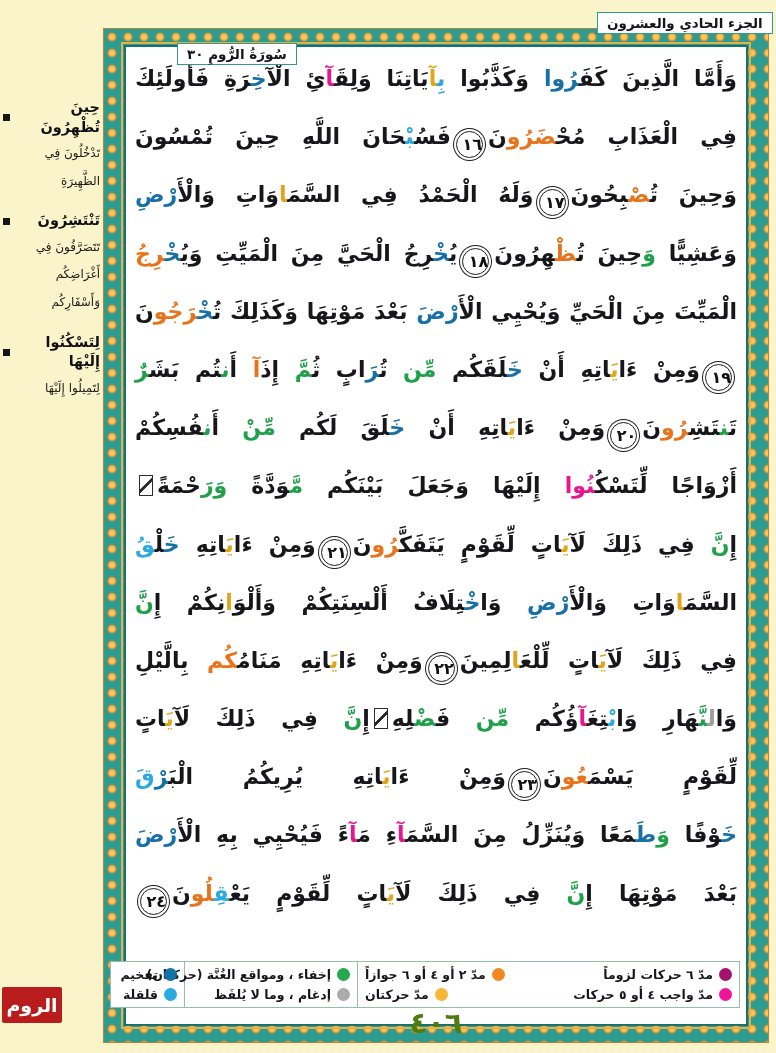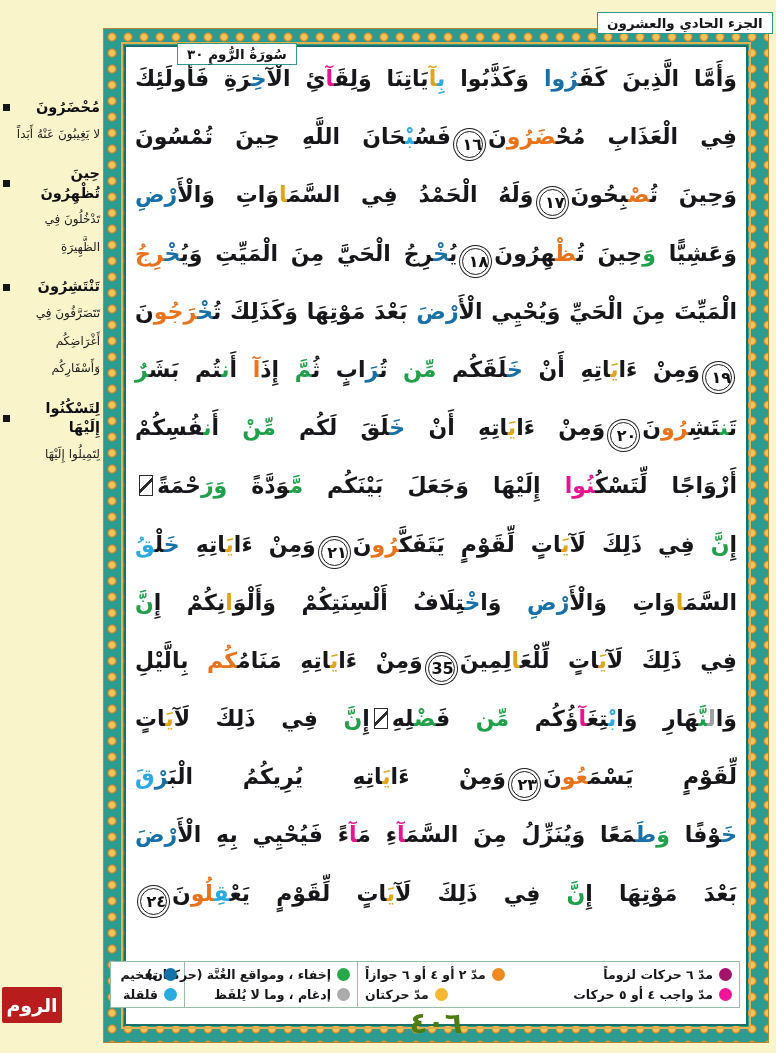--- a/index.html
+++ b/index.html
@@ -115,39 +115,32 @@
         <div class="qline"><span>وَأَمَّا الَّذِينَ كَفَ</span><span class="c-b">رُوا</span><span> وَكَذَّبُوا </span><span class="c-c">بِ</span><span class="c-y">آ</span><span>يَاتِنَا وَلِقَ</span><span class="c-m">آ</span><span>ئِ الْ</span><span class="c-m">آ</span><span class="c-b">خِ</span><span>رَةِ فَأُولَئِكَ</span></div>
         <div class="qline"><span>فِي الْعَذَابِ مُحْ</span><span class="c-o">ضَرُو</span><span>نَ</span><span class="ayah-mark">١٦</span><span>فَسُ</span><span class="c-c">بْ</span><span>حَانَ اللَّهِ حِينَ تُمْسُونَ</span></div>
         <div class="qline"><span>وَحِينَ تُ</span><span class="c-o">صْ</span><span>بِحُونَ</span><span class="ayah-mark">١٧</span><span>وَلَهُ الْحَمْدُ فِي السَّمَ</span><span class="c-y">ا</span><span>وَاتِ وَالْأَ</span><span class="c-b">رْضِ</span></div>
         <div class="qline"><span>وَعَشِيًّا </span><span class="c-g">وَ</span><span>حِينَ تُ</span><span class="c-o">ظْ</span><span>هِرُونَ</span><span class="ayah-mark">١٨</span><span>يُ</span><span class="c-b">خْ</span><span>رِجُ الْحَيَّ مِنَ الْمَيِّتِ وَيُ</span><span class="c-b">خْ</span><span class="c-o">رِجُ</span></div>
         <div class="qline"><span>الْمَيِّتَ مِنَ الْحَيِّ وَيُحْيِي الْأَ</span><span class="c-b">رْضَ</span><span> بَعْدَ مَوْتِهَا وَكَذَلِكَ تُ</span><span class="c-b">خْ</span><span class="c-o">رَجُو</span><span>نَ</span></div>
         <div class="qline"><span class="ayah-mark">١٩</span><span>وَمِنْ ءَا</span><span class="c-y">يَ</span><span>اتِهِ أَنْ </span><span class="c-b">خَ</span><span>لَقَكُم </span><span class="c-g">مِّن</span><span> تُ</span><span class="c-b">رَ</span><span>ابٍ ثُ</span><span class="c-g">مَّ</span><span> إِذَ</span><span class="c-o">آ</span><span> أَ</span><span class="c-g">ن</span><span>تُم بَشَ</span><span class="c-g">رٌ</span></div>
         <div class="qline"><span>تَ</span><span class="c-g">ن</span><span>تَشِ</span><span class="c-o">رُو</span><span>نَ</span><span class="ayah-mark">٢٠</span><span>وَمِنْ ءَا</span><span class="c-y">يَ</span><span>اتِهِ أَنْ </span><span class="c-b">خَ</span><span>لَقَ لَكُم </span><span class="c-g">مِّنْ</span><span> أَ</span><span class="c-g">ن</span><span>فُسِكُمْ</span></div>
         <div class="qline"><span>أَزْوَاجًا لِّتَسْكُ</span><span class="c-m">نُوا</span><span> إِلَيْهَا وَجَعَلَ بَيْنَكُم </span><span class="c-g">مَّ</span><span>وَدَّةً </span><span class="c-g">وَرَ</span><span>حْمَةً</span><span class="hizb-mark"></span></div>
         <div class="qline"><span>إِ</span><span class="c-g">نَّ</span><span> فِي ذَلِكَ لَ</span><span class="c-m">آ</span><span class="c-y">يَ</span><span>اتٍ لِّقَوْمٍ يَتَفَكَّ</span><span class="c-o">رُو</span><span>نَ</span><span class="ayah-mark">٢١</span><span>وَمِنْ ءَا</span><span class="c-y">يَ</span><span>اتِهِ </span><span class="c-b">خَ</span><span>لْ</span><span class="c-c">قُ</span></div>
         <div class="qline"><span>السَّمَ</span><span class="c-y">ا</span><span>وَاتِ وَالْأَ</span><span class="c-b">رْضِ</span><span> وَا</span><span class="c-b">خْ</span><span>تِلَ</span><span class="c-y">ا</span><span>فُ أَلْسِنَتِكُمْ وَأَلْوَ</span><span class="c-y">ا</span><span>نِكُمْ إِ</span><span class="c-g">نَّ</span></div>
-        <div class="qline"><span>فِي ذَلِكَ لَ</span><span class="c-m">آ</span><span class="c-y">يَ</span><span>اتٍ لِّلْعَ</span><span class="c-y">ا</span><span>لِمِينَ</span><span class="ayah-mark">35</span><span>وَمِنْ ءَا</span><span class="c-y">يَ</span><span>اتِهِ مَنَامُ</span><span class="c-o">كُم</span><span> بِالَّيْلِ</span></div>
+        <div class="qline"><span>فِي ذَلِكَ لَ</span><span class="c-m">آ</span><span class="c-y">يَ</span><span>اتٍ لِّلْعَ</span><span class="c-y">ا</span><span>لِمِينَ</span><span class="ayah-mark">٢٢</span><span>وَمِنْ ءَا</span><span class="c-y">يَ</span><span>اتِهِ مَنَامُ</span><span class="c-o">كُم</span><span> بِالَّيْلِ</span></div>
         <div class="qline"><span>وَا</span><span class="c-x">ل</span><span class="c-g">نَّ</span><span>هَارِ وَا</span><span class="c-c">بْ</span><span>تِغَ</span><span class="c-m">آ</span><span>ؤُكُم </span><span class="c-g">مِّن</span><span> فَ</span><span class="c-g">ضْ</span><span>لِهِ</span><span class="hizb-mark"></span><span>إِ</span><span class="c-g">نَّ</span><span> فِي ذَلِكَ لَ</span><span class="c-m">آ</span><span class="c-y">يَ</span><span>اتٍ</span></div>
         <div class="qline"><span>لِّقَوْمٍ يَسْمَ</span><span class="c-o">عُو</span><span>نَ</span><span class="ayah-mark">٢٣</span><span>وَمِنْ ءَا</span><span class="c-y">يَ</span><span>اتِهِ يُرِيكُمُ الْبَ</span><span class="c-b">رْ</span><span class="c-c">قَ</span></div>
         <div class="qline"><span class="c-b">خَ</span><span>وْفًا </span><span class="c-g">وَ</span><span class="c-b">طَ</span><span>مَعًا وَيُنَزِّلُ مِنَ السَّمَ</span><span class="c-m">آ</span><span>ءِ مَ</span><span class="c-m">آ</span><span>ءً فَيُحْيِي بِهِ الْأَ</span><span class="c-b">رْضَ</span></div>
         <div class="qline"><span>بَعْدَ مَوْتِهَا إِ</span><span class="c-g">نَّ</span><span> فِي ذَلِكَ لَ</span><span class="c-m">آ</span><span class="c-y">يَ</span><span>اتٍ لِّقَوْمٍ يَعْ</span><span class="c-c">قِ</span><span class="c-o">لُو</span><span>نَ</span><span class="ayah-mark">٢٤</span></div>
       </div>
   </div>
 </div>
 
 <div class="margin-notes" id="margin-notes">
     <div class="note">
       <div class="note-head">
-        <span class="note-word">مُحْضَرُونَ</span>
-        <span class="note-bullet"></span>
-      </div>
-      <div class="note-def">لا يَغِيبُونَ عَنْهُ أَبَداً</div>
-    </div>
-    <div class="note">
-      <div class="note-head">
         <span class="note-word">حِينَ تُظْهِرُونَ</span>
         <span class="note-bullet"></span>
       </div>
       <div class="note-def">تَدْخُلُونَ فِي الظَّهِيرَةِ</div>
     </div>
     <div class="note">
       <div class="note-head">
         <span class="note-word">تَنْتَشِرُونَ</span>
         <span class="note-bullet"></span>
       </div>

